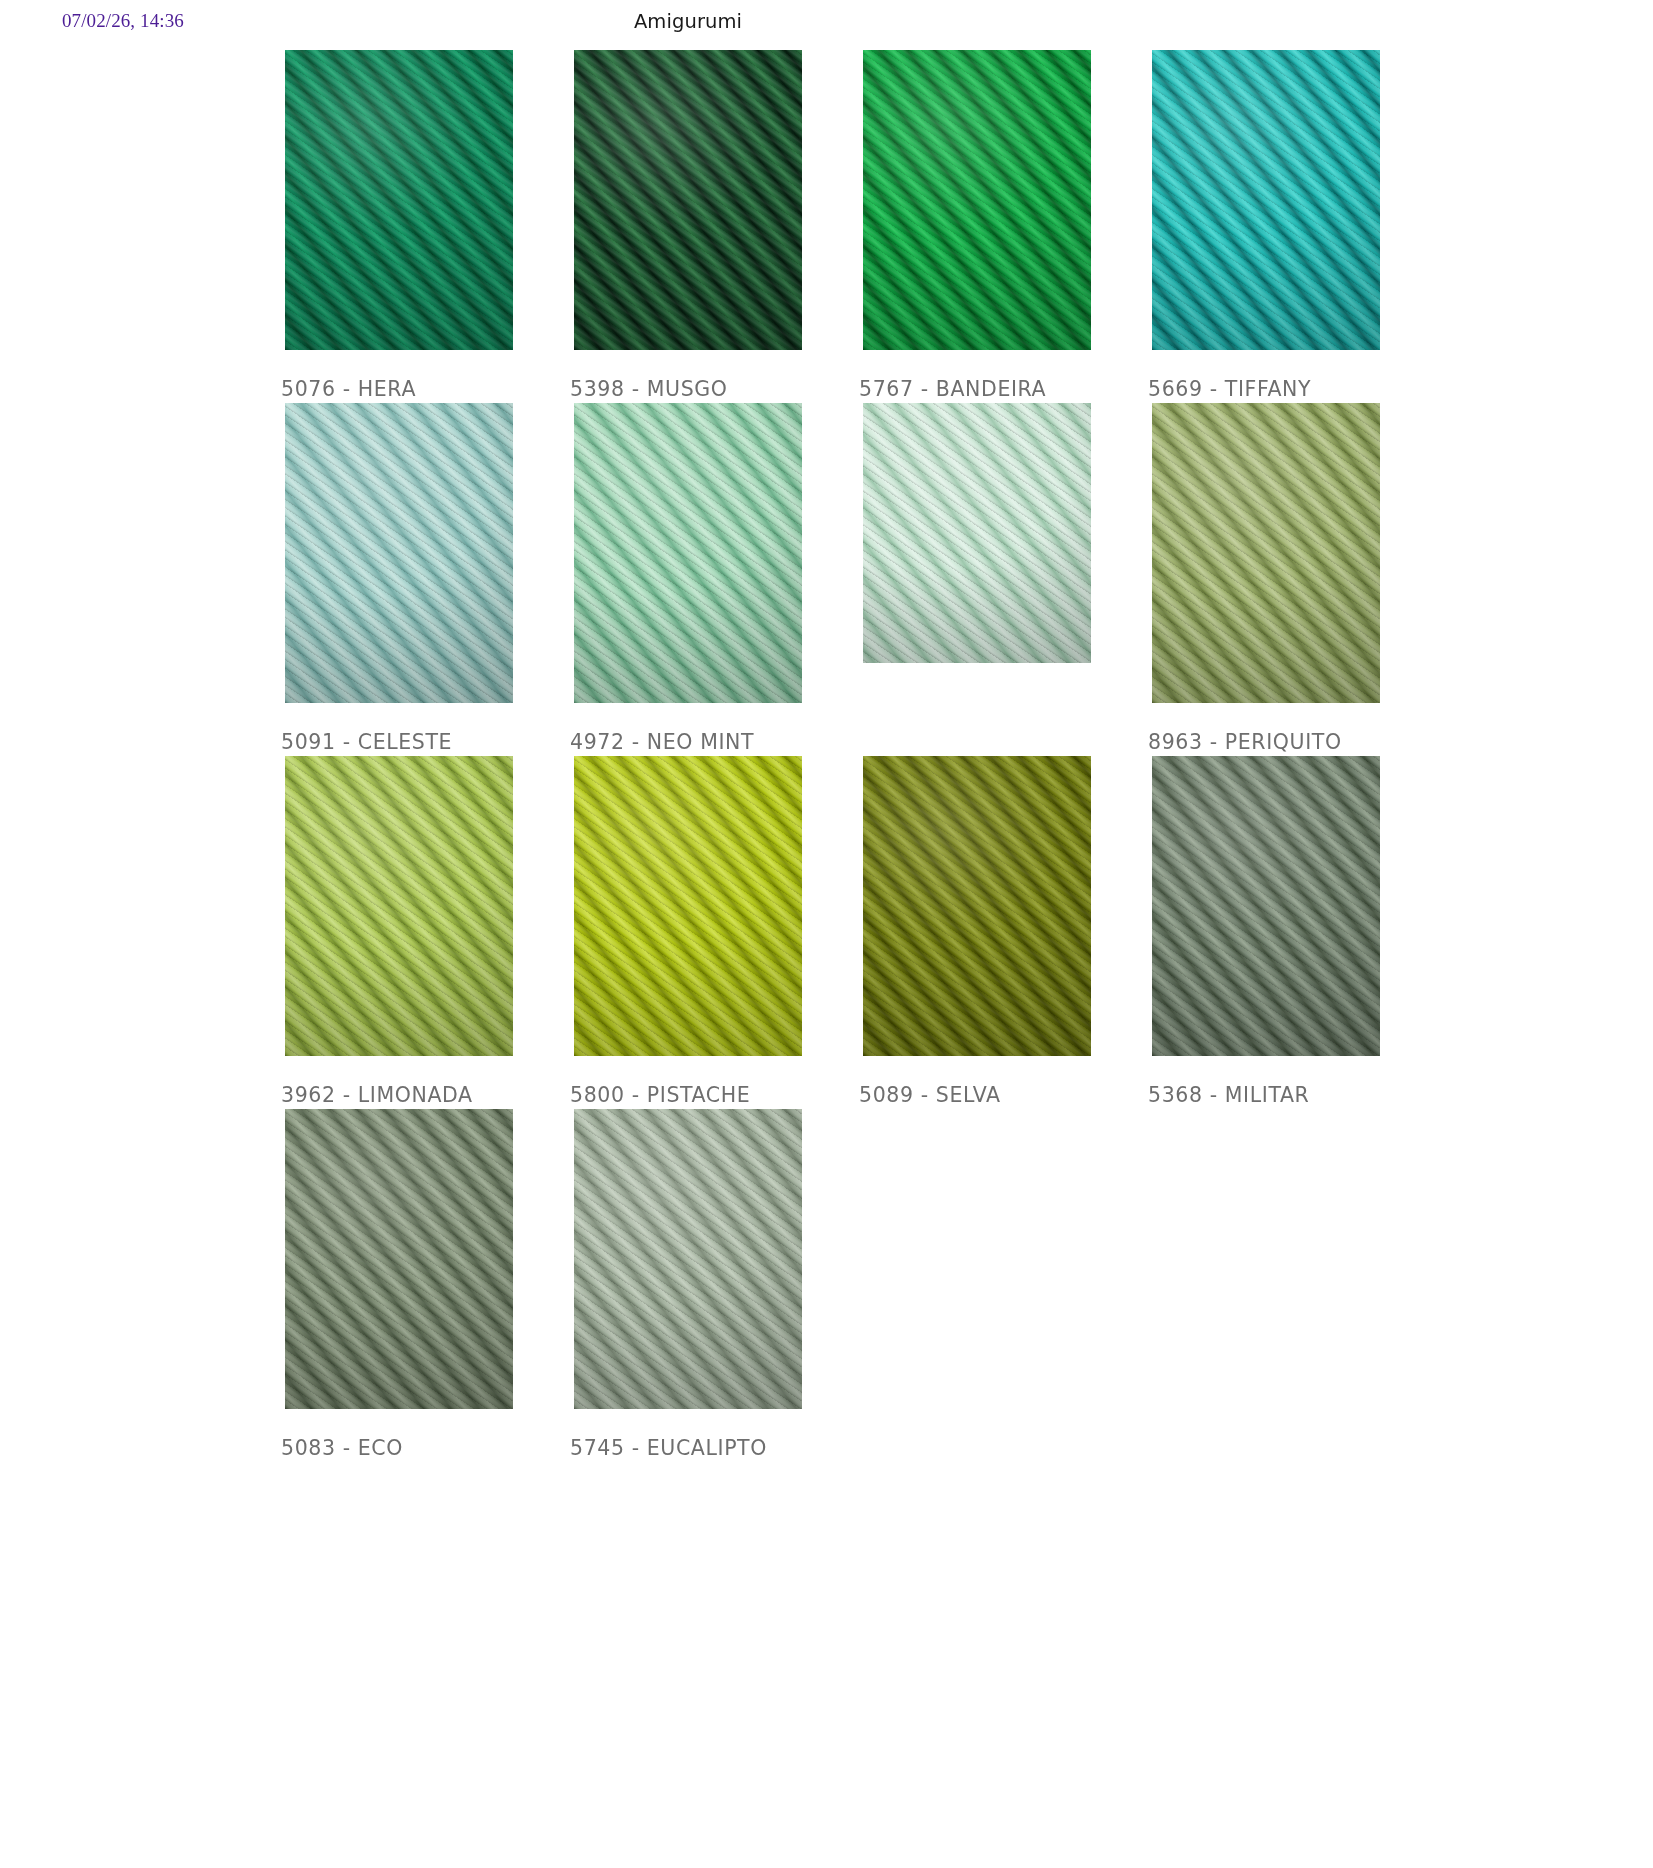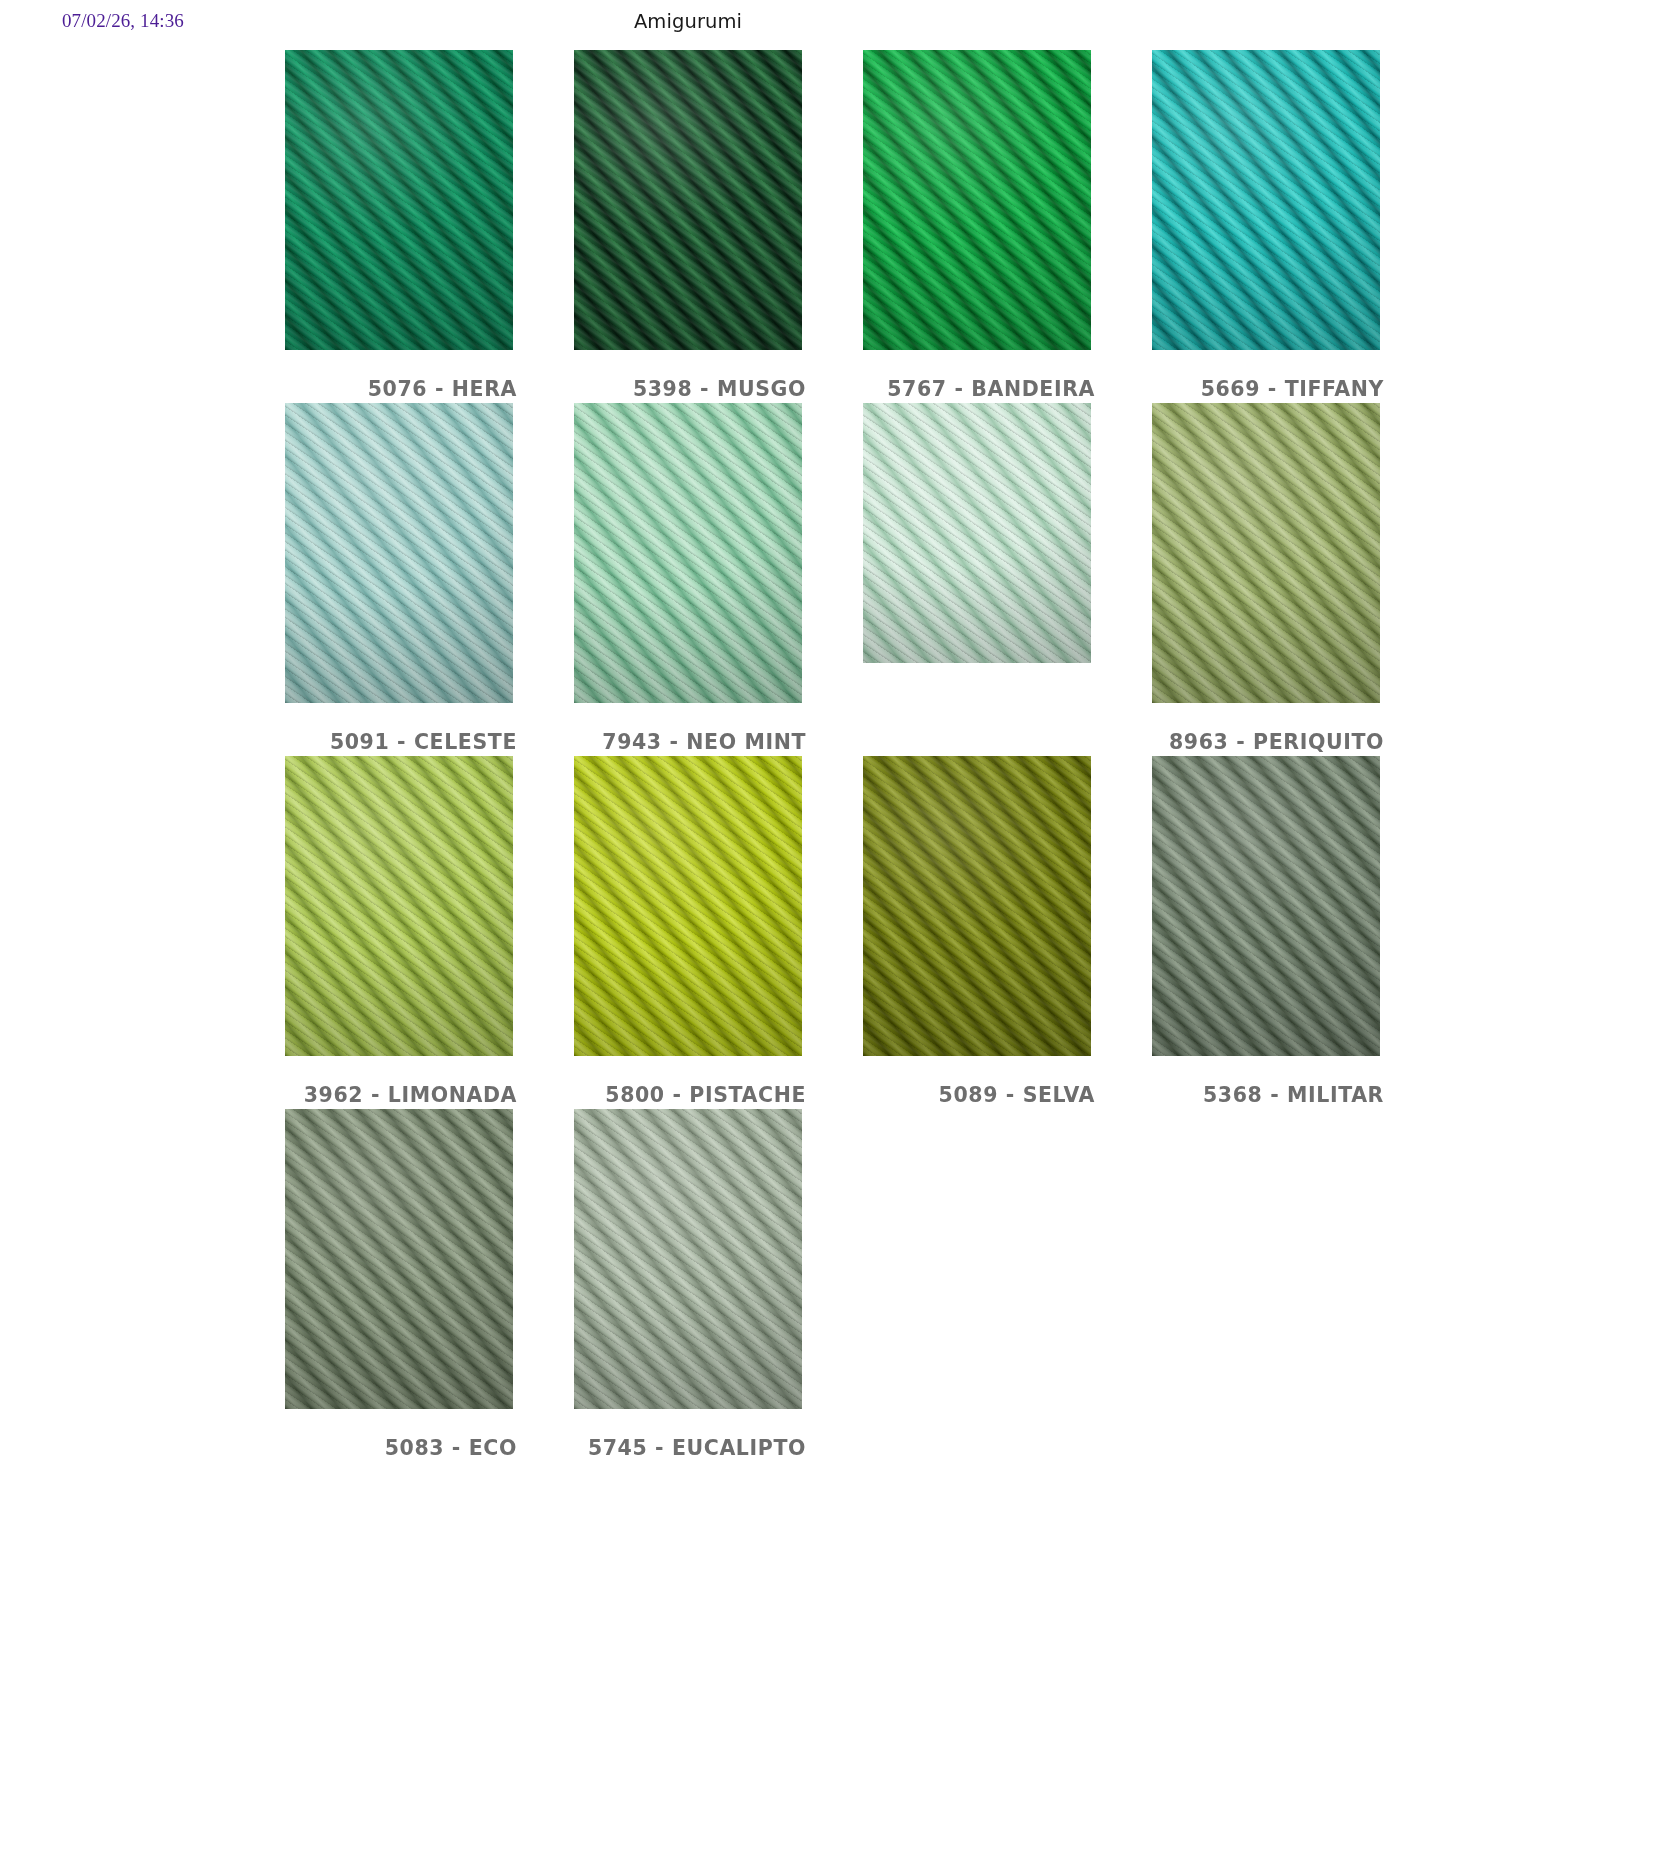--- a/index.html
+++ b/index.html
@@ -95,23 +95,23 @@
   .swatch-img .shade {
     position: absolute;
     inset: 0;
     pointer-events: none;
   }
 
   
   .swatch-label {
     margin-top: 26px;
     width: 236px;
-    text-align: right;
+    text-align: left;
     font-size: 20.5px;
-    font-weight: bold;
+    font-weight: normal;
     color: #6e6e6e;
     letter-spacing: 0.6px;
     line-height: 1.32;
     word-break: break-word;
   }
 
   
   .tall  .swatch-img { height: 350px; }
   .short .swatch-img { height: 260px; }
 </style>
@@ -175,21 +175,21 @@
       <div class="swatch-label">5091 - CELESTE</div>
     </div>
     <div class="swatch-cell row-band-2">
       <div class="swatch-img" style="background: rgb(159, 213, 180);">
         <div class="yarn">
           <div class="strands" style="background: repeating-linear-gradient(90deg, rgb(98, 171, 131) 0px, rgb(159, 213, 180) 5px, rgb(196, 232, 209) 11px, rgb(159, 213, 180) 17px, rgb(98, 171, 131) 22px);"></div>
           <div class="fibers" style="background: repeating-linear-gradient(72deg, rgba(0, 0, 0, 0.3) 0px, rgba(0, 0, 0, 0) 2px, rgba(255, 255, 255, 0.16) 4px, rgba(0, 0, 0, 0) 7px);"></div>
         </div>
         <div class="shade" style="background: radial-gradient(120% 85% at 35% 25%, rgba(255, 255, 255, 0.13) 0%, rgba(0, 0, 0, 0) 45%, rgba(0, 0, 0, 0.22) 100%);"></div>
       </div>
-      <div class="swatch-label">7943 - NEO MINT</div>
+      <div class="swatch-label">4972 - NEO MINT</div>
     </div>
     <div class="swatch-cell row-band-2 short">
       <div class="swatch-img" style="background: rgb(200, 228, 210);">
         <div class="yarn">
           <div class="strands" style="background: repeating-linear-gradient(90deg, rgb(149, 195, 166) 0px, rgb(200, 228, 210) 5px, rgb(226, 242, 232) 11px, rgb(200, 228, 210) 17px, rgb(149, 195, 166) 22px);"></div>
           <div class="fibers" style="background: repeating-linear-gradient(72deg, rgba(0, 0, 0, 0.3) 0px, rgba(0, 0, 0, 0) 2px, rgba(255, 255, 255, 0.16) 4px, rgba(0, 0, 0, 0) 7px);"></div>
         </div>
         <div class="shade" style="background: radial-gradient(120% 85% at 35% 25%, rgba(255, 255, 255, 0.13) 0%, rgba(0, 0, 0, 0) 45%, rgba(0, 0, 0, 0.22) 100%);"></div>
       </div>
     </div>

